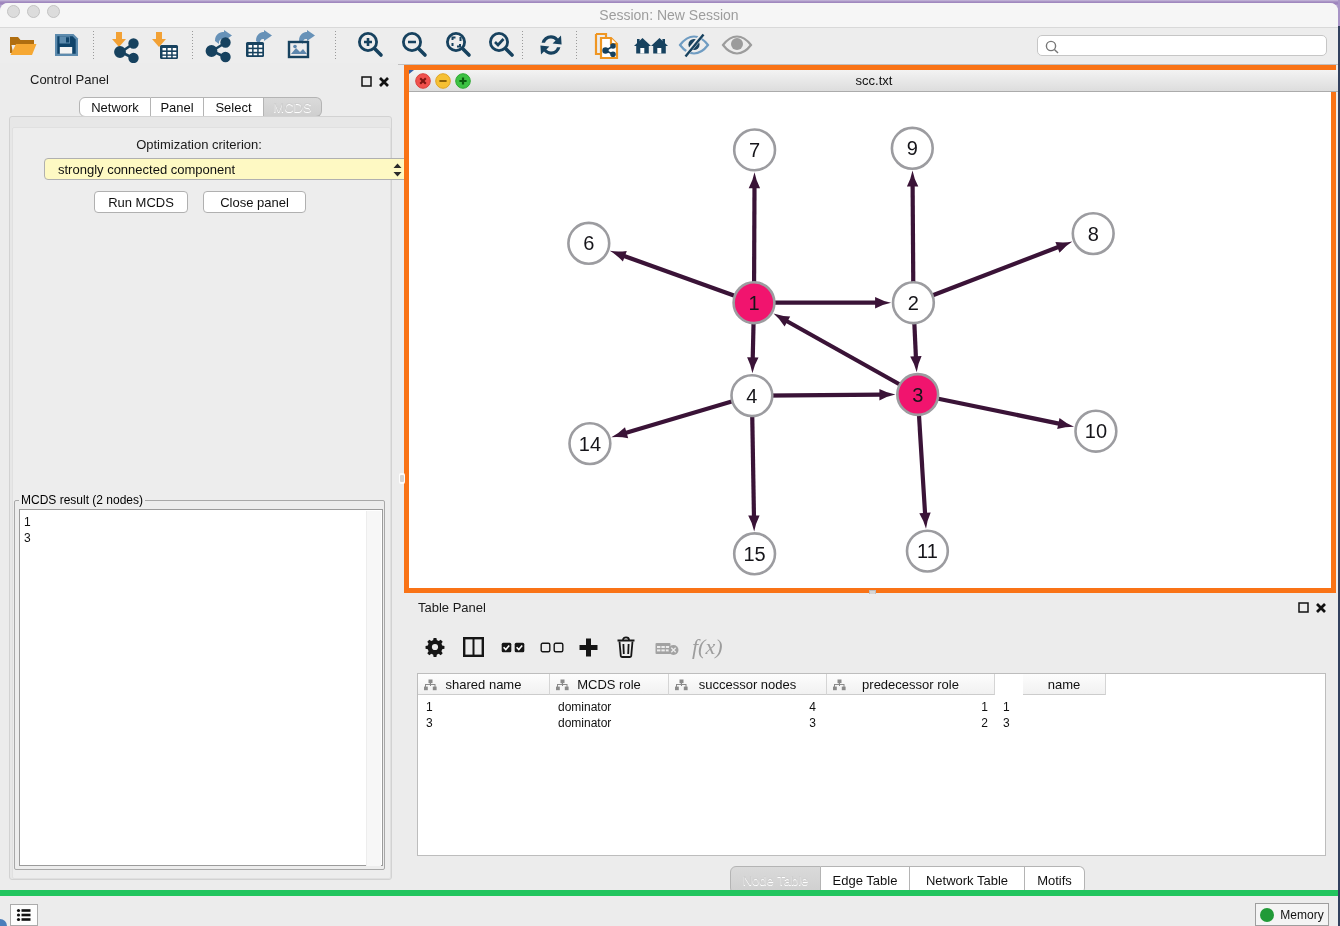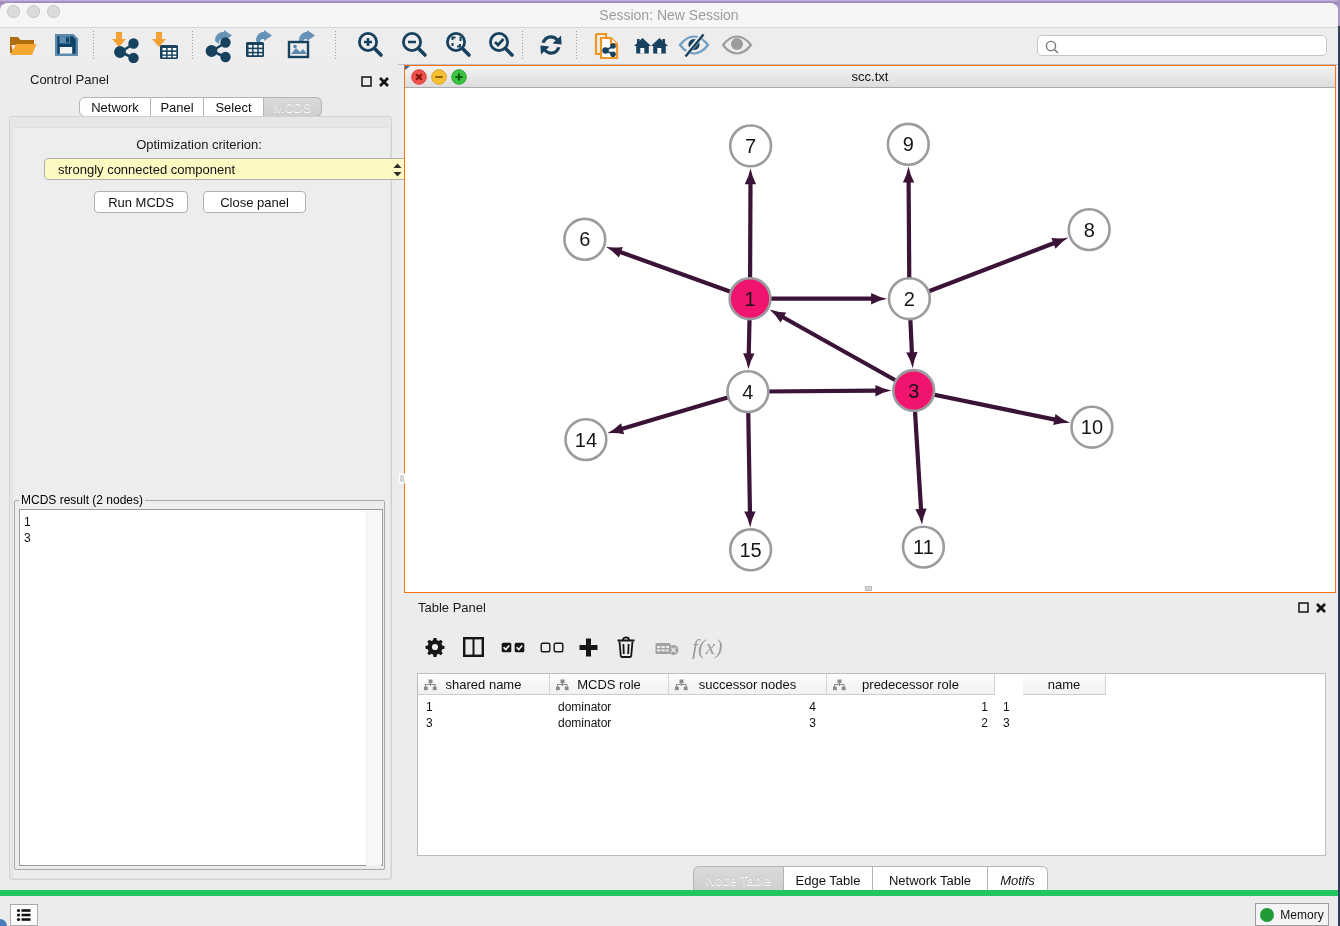--- a/index.html
+++ b/index.html
@@ -42,35 +42,35 @@
   background:#fef9c3; border:1px solid #b0b0b0; border-radius:4px; font-size:13px; color:#111; }
 fieldset#mcdsres { position:absolute; left:14px; top:430px; width:371px; height:377px;
   border:1px solid #a8a8a8; border-radius:2px; }
 fieldset#mcdsres legend { font-size:12px; color:#000000; margin-left:4px; padding:0 2px; }
 #restext { position:absolute; left:4px; top:2px; width:364px; height:357px;
   background:#fff; border:1px solid #9b9b9b; font-size:12px; color:#111; }
 #restext .scr { position:absolute; right:1px; top:1px; width:15px; height:355px;
   background:#f7f7f7; border-left:1px solid #ededed; }
 
 #netwin { position:absolute; left:404px; top:62px; width:932px; height:528px;
-  background:#fff; border:1px solid #f97316; }
+  background:#fff; border:5px solid #f97316; }
 #nettitle { position:absolute; left:0; top:0; width:930px; height:22px;
   background:linear-gradient(#f3f3f3,#dddddd); border-bottom:1px solid #ababab; }
 #netcanvas { position:absolute; left:0; top:23px; width:930px; height:504px; }
 #netcanvas > svg { display:block; }
 
 #tpanel { position:absolute; left:404px; top:591px; width:934px; height:296px; background:#ececec; }
 #ttable { position:absolute; left:13px; top:79px; width:909px; height:183px;
   background:#fff; border:1px solid #bdbdbd; }
 .hcell { position:absolute; top:0; height:21px; background:linear-gradient(#fdfdfd,#f1f1f1);
   border-right:1px solid #d5d5d5; border-bottom:1px solid #cccccc; font-size:13px; color:#111; }
 .hlabel { position:absolute; top:3px; left:0; width:100%; text-align:center; }
 .hicon { position:absolute; left:6px; top:5px; }
 .cellt { position:absolute; font-size:12px; color:#111; }
-.btabs { position:absolute; display:flex; height:28px; font-size:13px; }
+.btabs { position:absolute; display:flex; height:28px; font-size:13px;margin-left:37px; }
 
 #statusbar { position:absolute; left:0; top:887px; width:1338px; height:36px;
   background:#ececec; border-top:6px solid #22c55e; }
 #membtn { position:absolute; right:9px; top:7px; width:74px; height:23px;
   background:#f4f4f4; border:1px solid #9e9e9e; font-size:12px; color:#111;
   display:flex; align-items:center; justify-content:center; }
 #listbtn { position:absolute; left:10px; top:8px; width:28px; height:22px;
   background:#fdfdfd; border:1px solid #ababab; }
 
 #redge1 { position:absolute; right:0; top:0; width:2px; height:26px; background:#a894c6; }
@@ -492,21 +492,21 @@
       <div class="cellt" style="left:490px;top:26px;width:80px;text-align:right;">1</div>
       <div class="cellt" style="left:490px;top:42px;width:80px;text-align:right;">2</div>
       <div class="cellt" style="left:585px;top:26px;">1</div>
       <div class="cellt" style="left:585px;top:42px;">3</div>
     </div>
 
     <div class="btabs" style="left:289px;top:272px;">
       <div class="tab sel first" style="width:91px;">Node Table</div>
       <div class="tab" style="width:89px;">Edge Table</div>
       <div class="tab" style="width:115px;">Network Table</div>
-      <div class="tab last" style="width:60px;font-style:italic;">Motifs</div>
+      <div class="tab last" style="width:60px;">Motifs</div>
     </div>
   </div>
   <div style="position:absolute;left:399px;top:470px;width:6px;height:11px;background:#fdfdfd;border-radius:2px;">
     <div style="position:absolute;left:1px;top:2px;width:4px;height:7px;background:#d4d4d4;border-radius:1px;"></div>
   </div>
   <div id="statusbar">
     <div id="listbtn">
       <svg width="26" height="20" viewBox="0 0 26 20" style="position:absolute;left:0;top:0;">
         <g fill="#111">
             <circle cx="7.5" cy="5.5" r="1.6"></circle>

